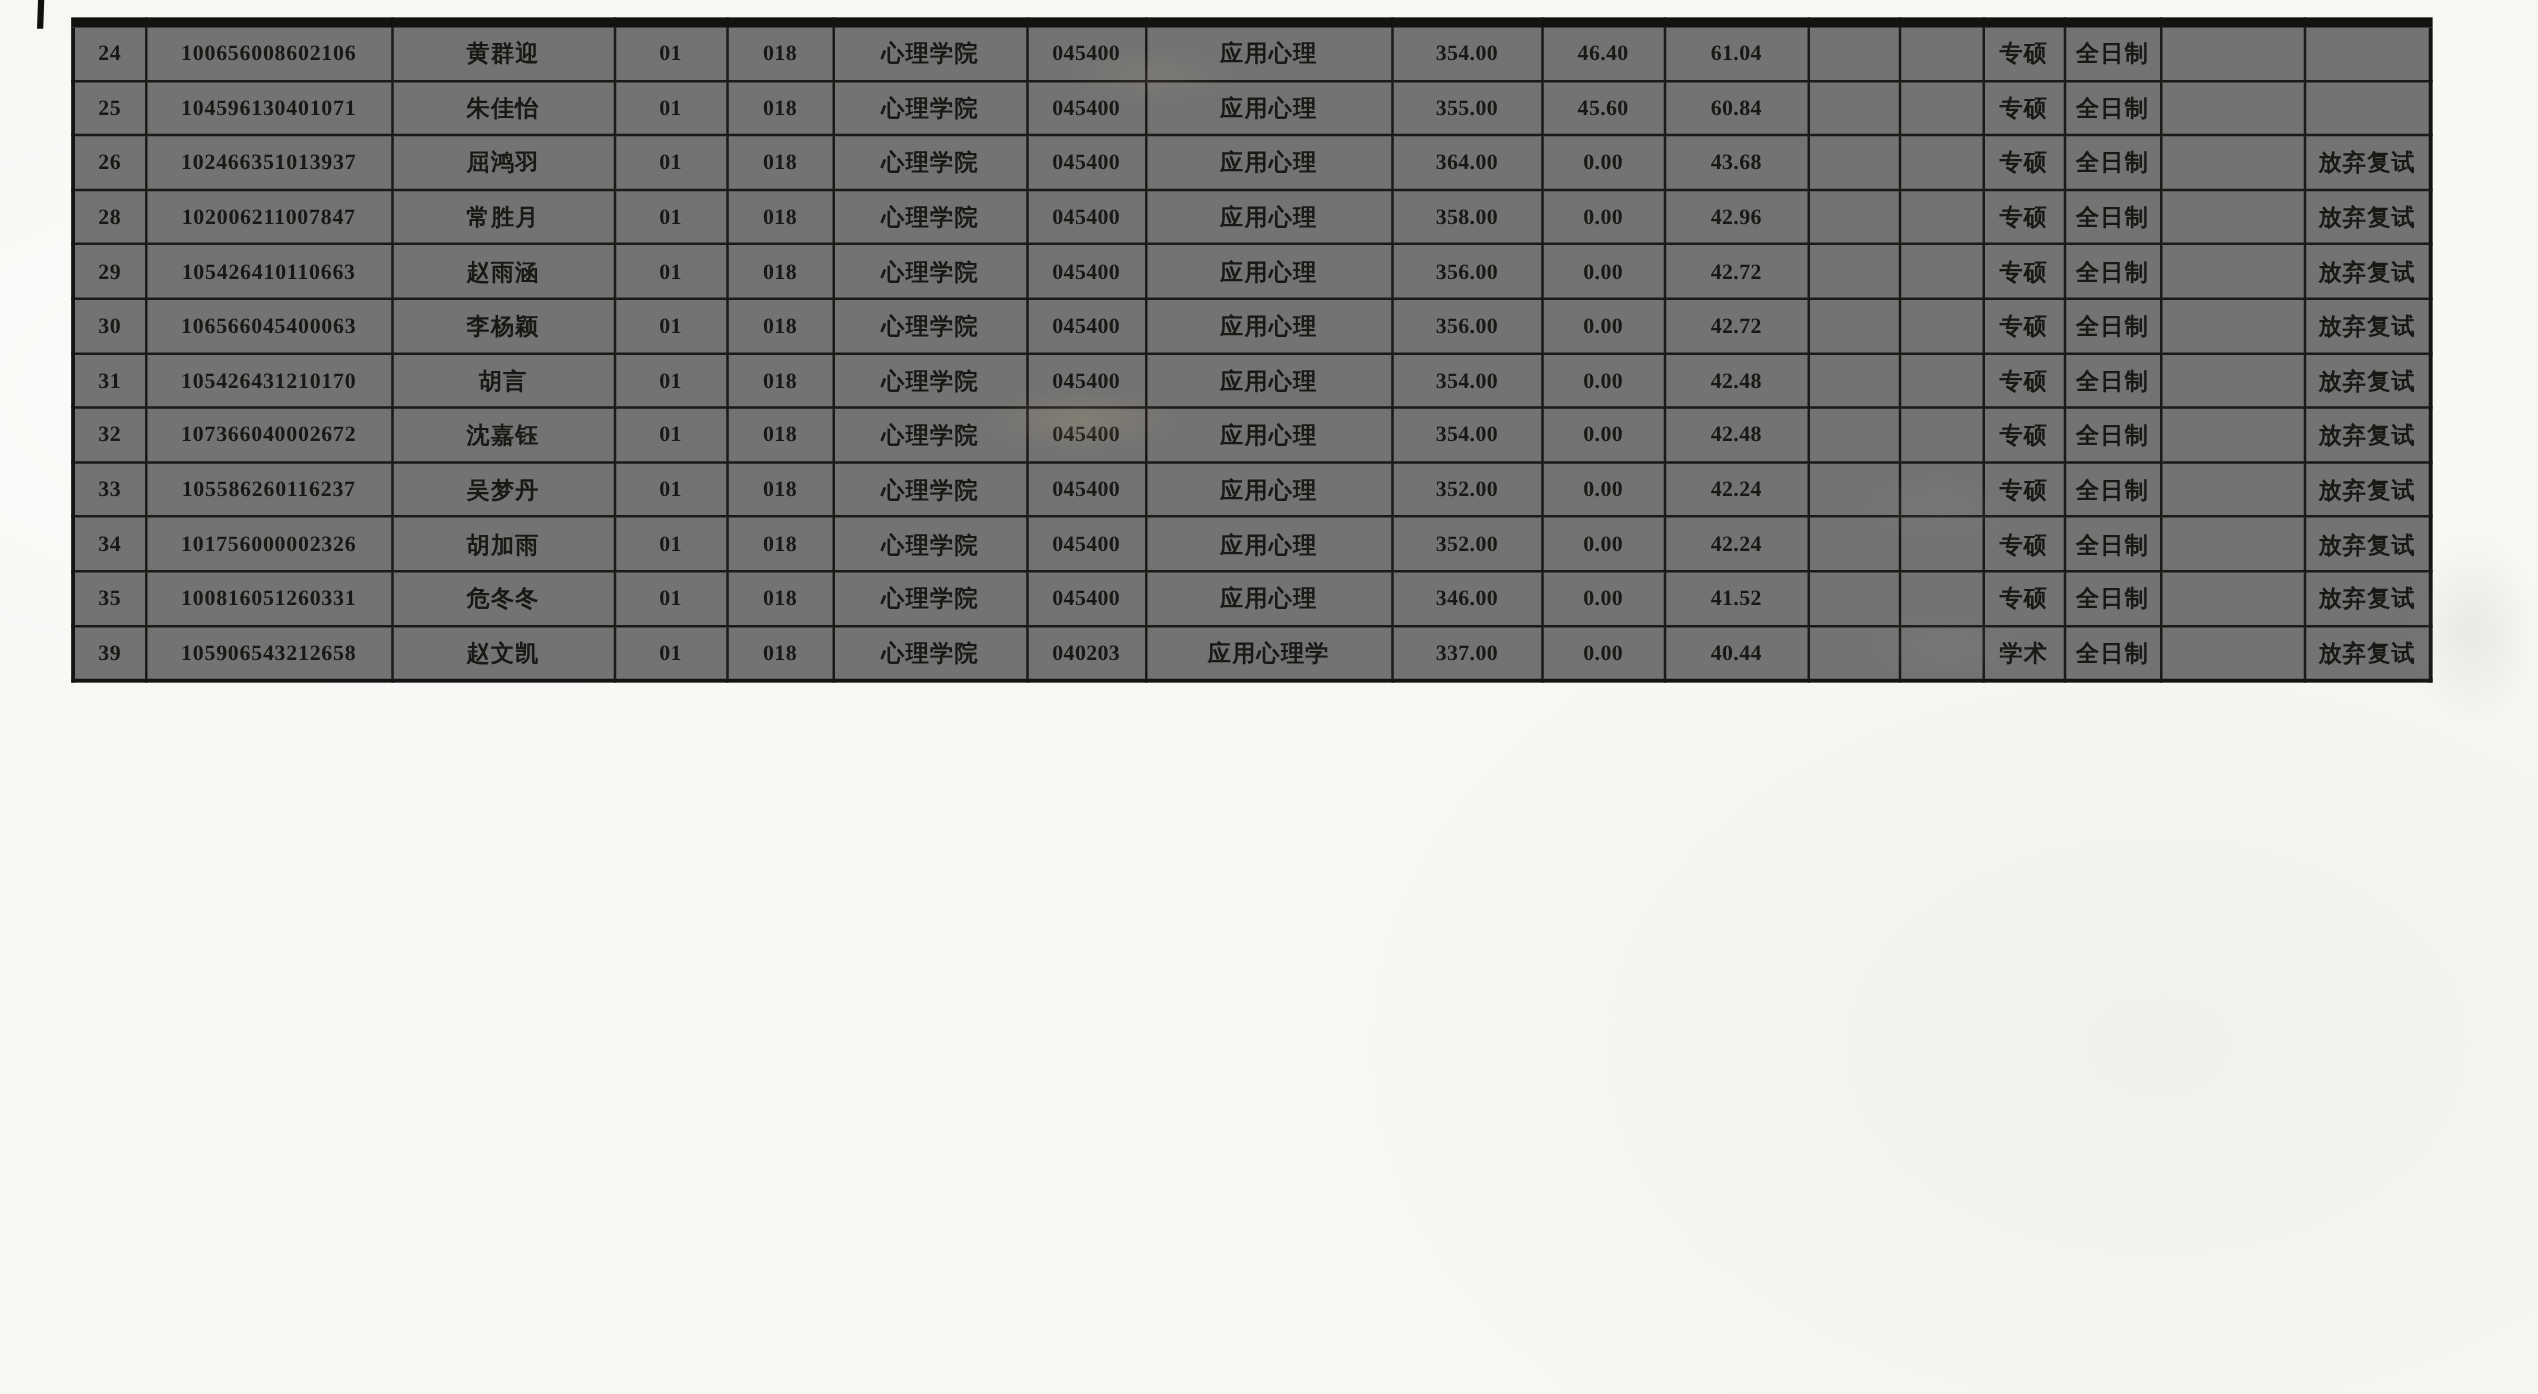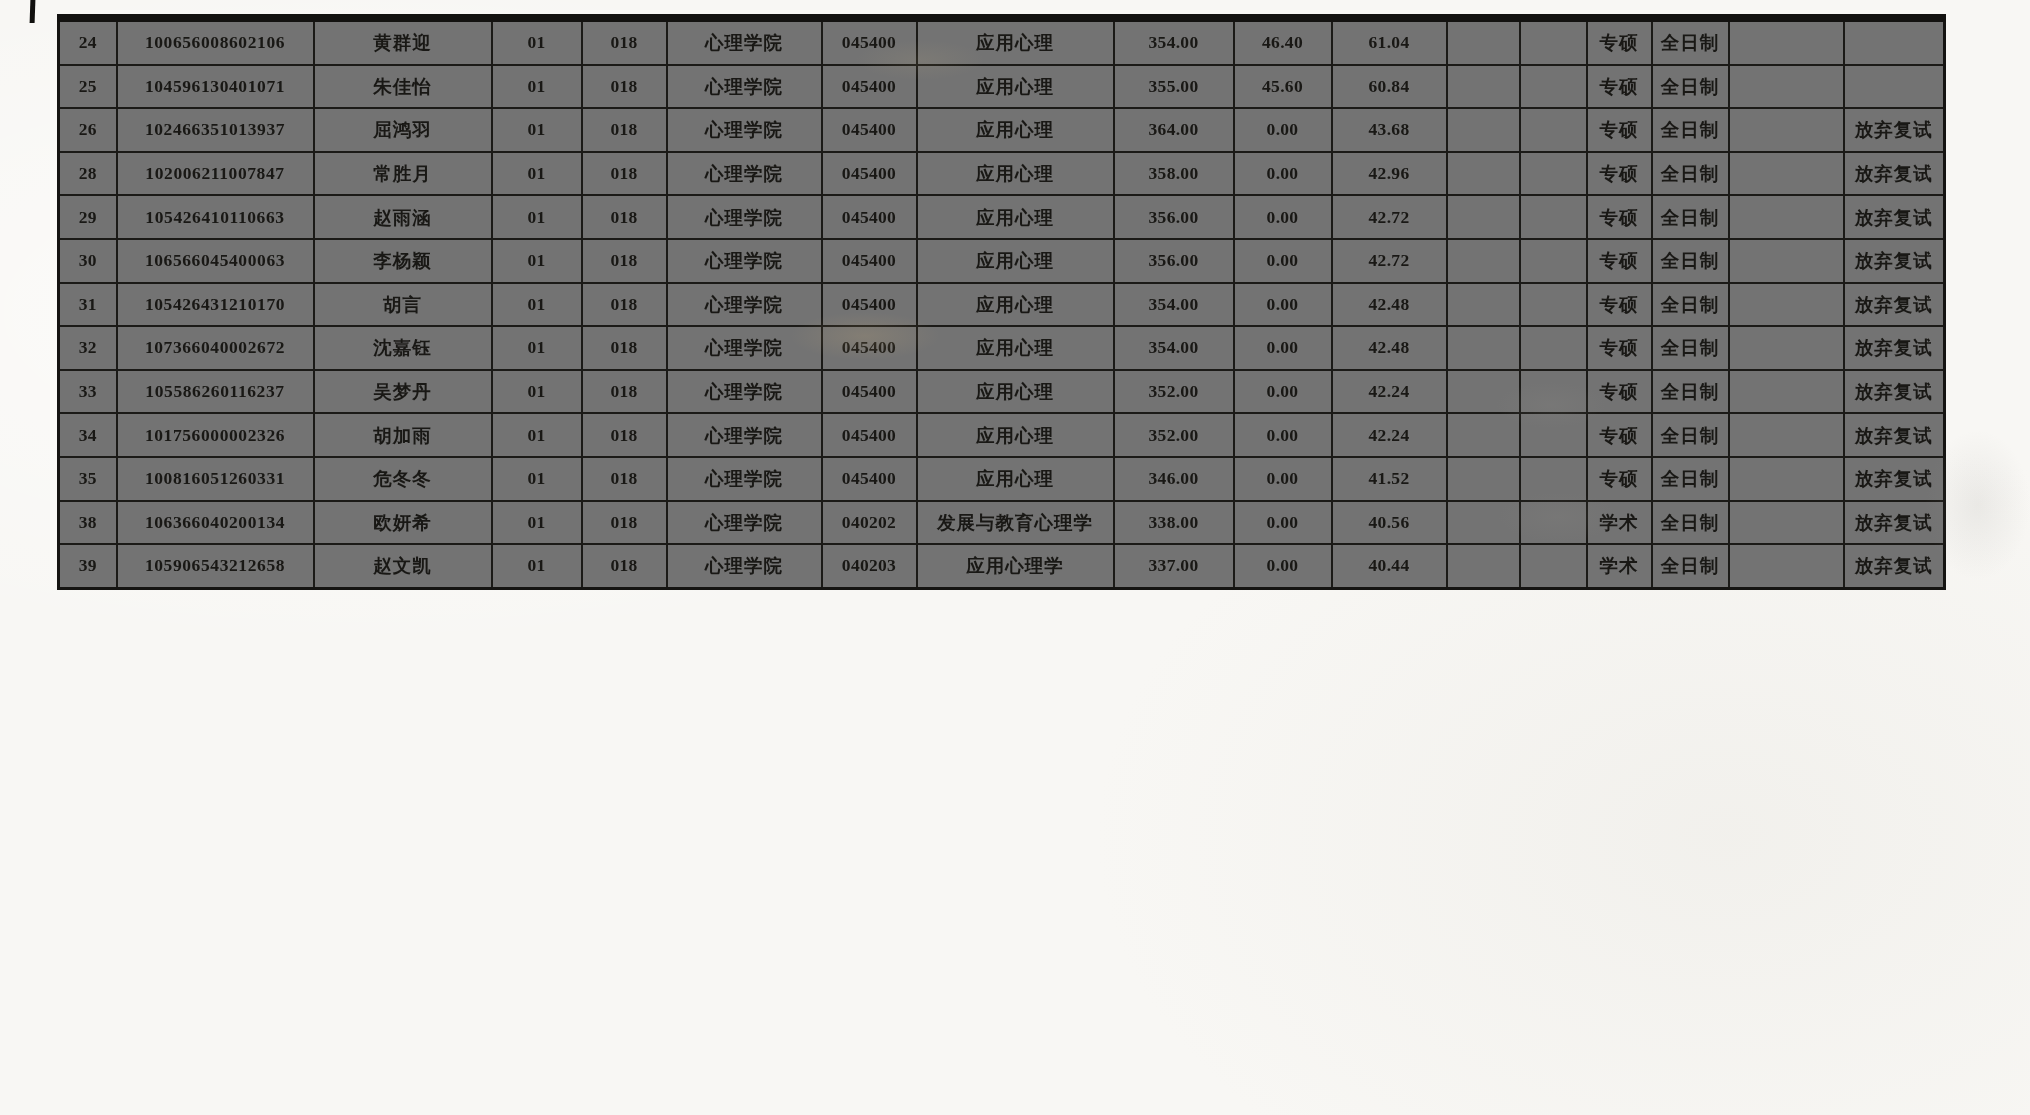--- a/index.html
+++ b/index.html
@@ -273,39 +273,20 @@
         <td class="num">0.00</td>
         <td class="num">41.52</td>
         <td></td>
         <td></td>
         <td class="zh">专硕</td>
         <td class="zh">全日制</td>
         <td></td>
         <td class="zh">放弃复试</td>
       </tr>
       <tr>
-        <td class="num">38</td>
-        <td class="id">106366040200134</td>
-        <td class="zh">欧妍希</td>
-        <td class="num">01</td>
-        <td class="num">018</td>
-        <td class="zh">心理学院</td>
-        <td class="num">040202</td>
-        <td class="zh">发展与教育心理学</td>
-        <td class="num">338.00</td>
-        <td class="num">0.00</td>
-        <td class="num">40.56</td>
-        <td></td>
-        <td></td>
-        <td class="zh">学术</td>
-        <td class="zh">全日制</td>
-        <td></td>
-        <td class="zh">放弃复试</td>
-      </tr>
-      <tr>
         <td class="num">39</td>
         <td class="id">105906543212658</td>
         <td class="zh">赵文凯</td>
         <td class="num">01</td>
         <td class="num">018</td>
         <td class="zh">心理学院</td>
         <td class="num">040203</td>
         <td class="zh">应用心理学</td>
         <td class="num">337.00</td>
         <td class="num">0.00</td>

